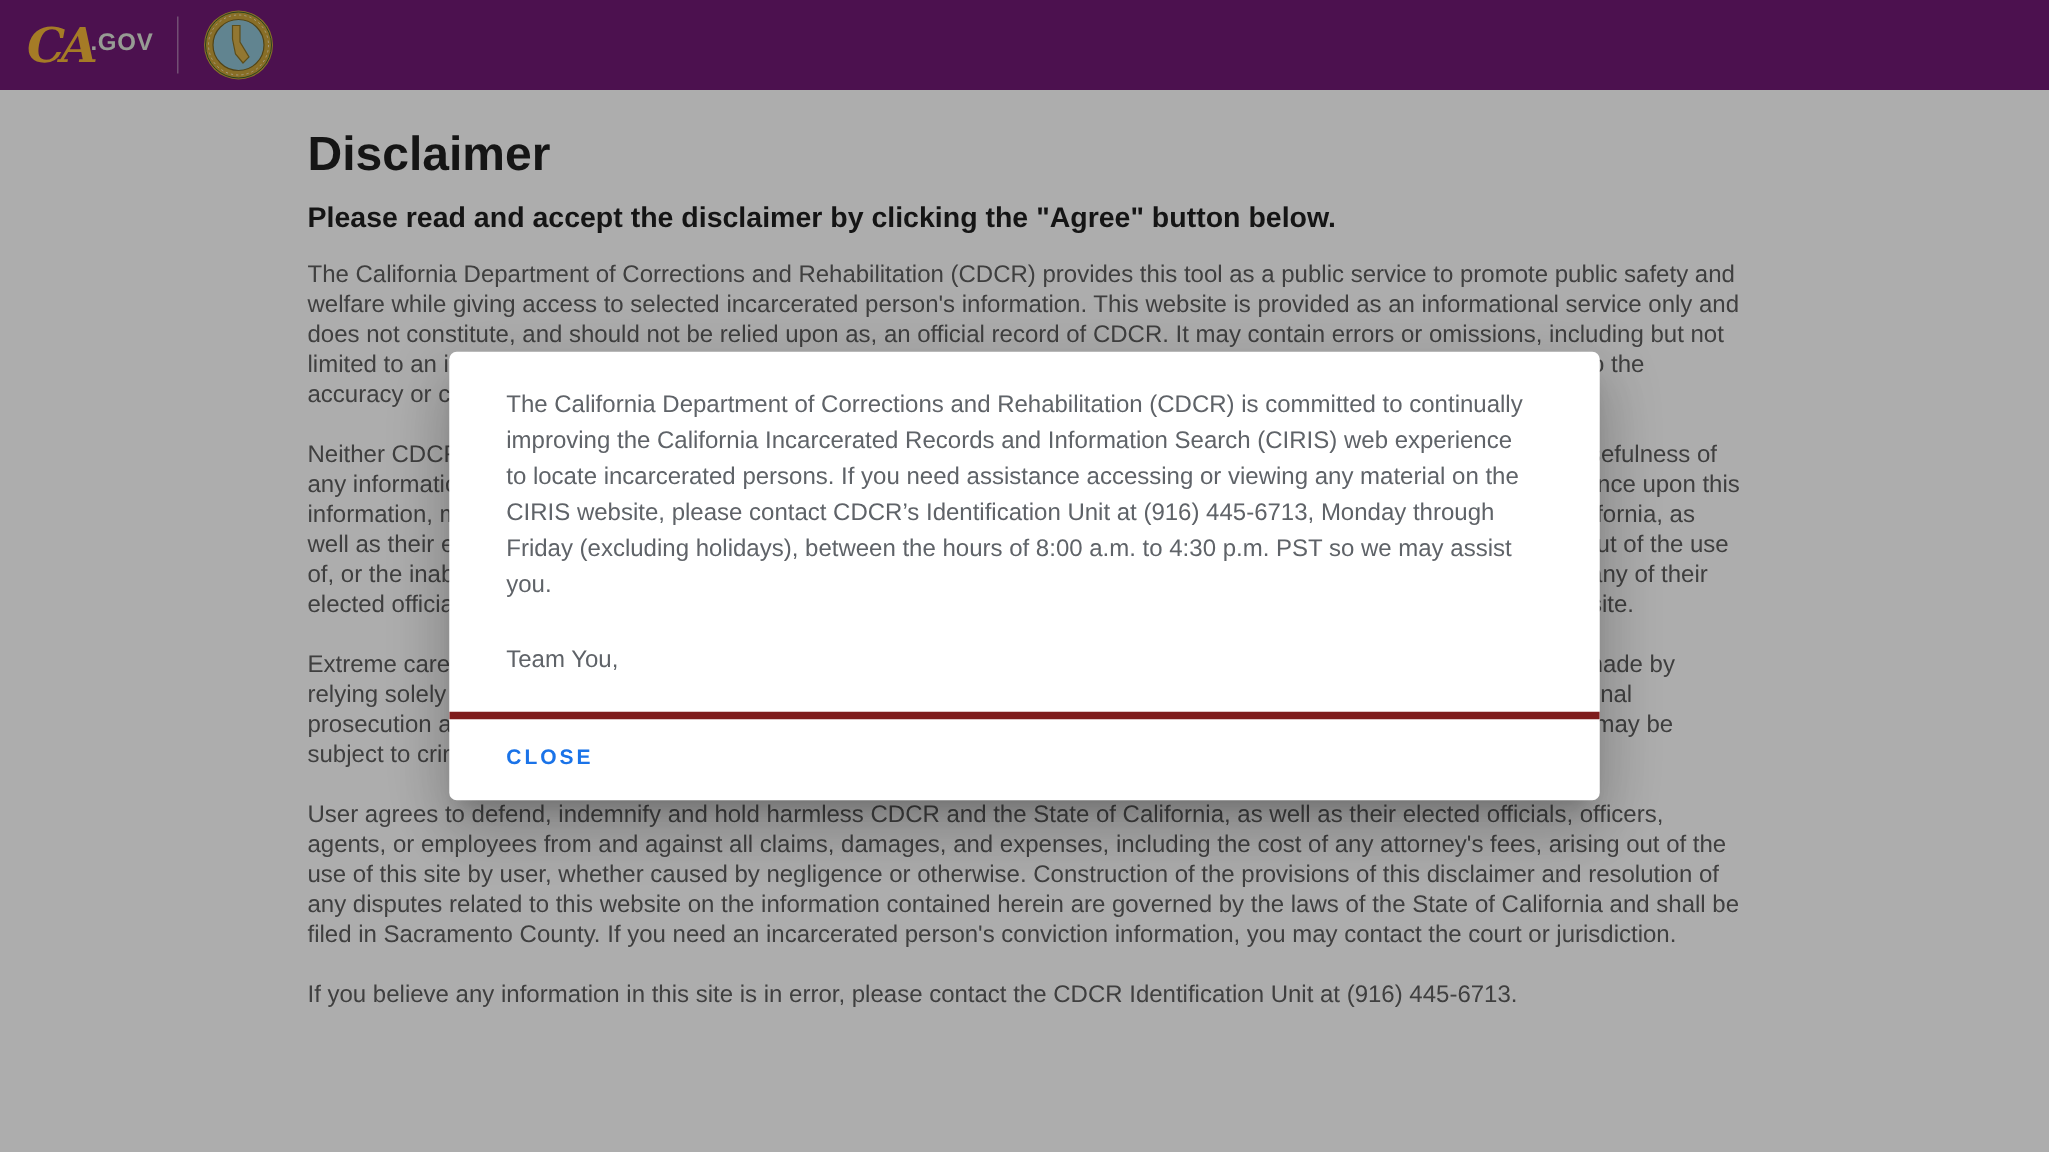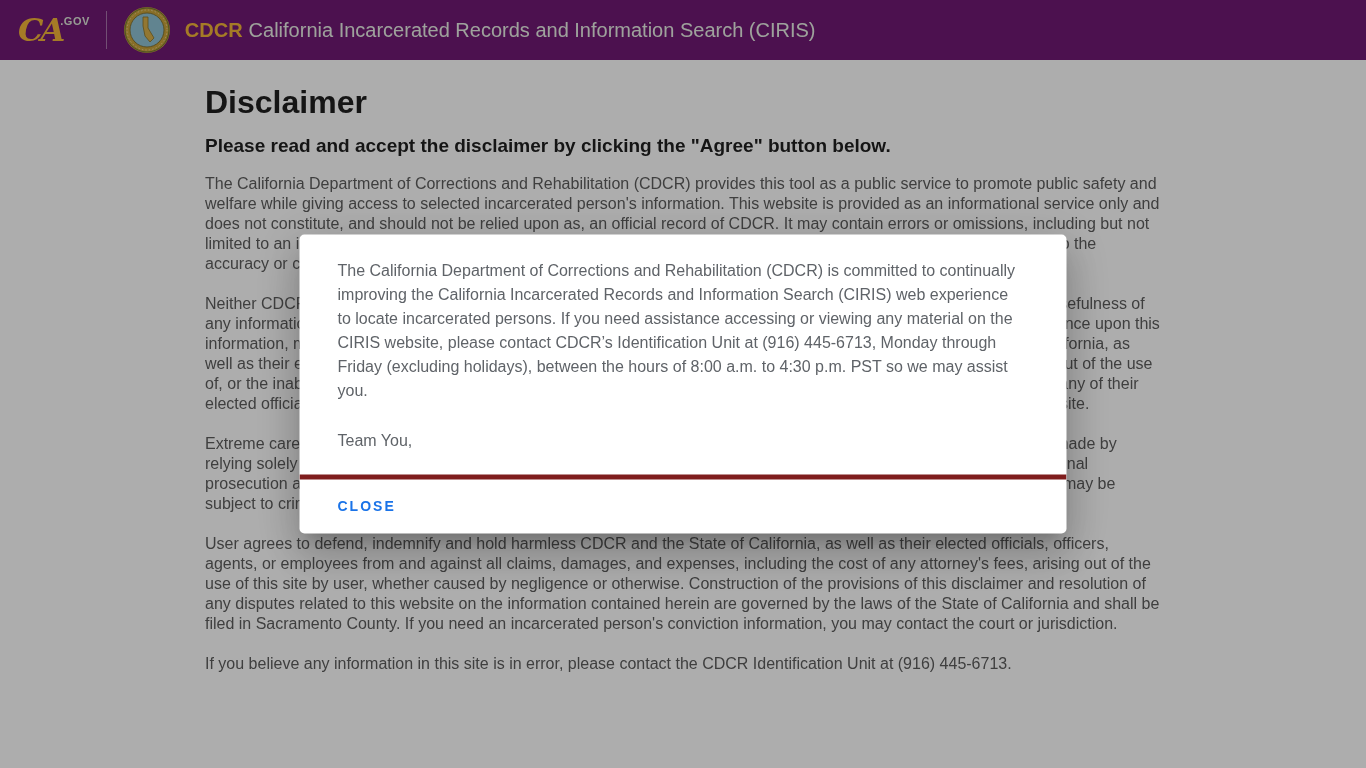--- a/index.html
+++ b/index.html
@@ -10,22 +10,22 @@
   .header {
     height: 60px; background: #701a75;
     display: flex; align-items: center; padding: 0 0 0 18px;
   }
   .ca-logo { display: flex; align-items: flex-end; cursor: pointer; }
   .ca-logo .ca-script {
     font-family: "DejaVu Serif", serif; font-style: italic; font-weight: 700;
     font-size: 32px; color: #f4b639; letter-spacing: -3px; line-height: 1;
   }
   .ca-logo .gov {
-    font-size: 11px; color: #dfe6da; font-weight: 700; letter-spacing: 0.5px;
-    margin-left: -2px; margin-bottom: 19px;
+    font-size: 16px; color: #dfe6da; font-weight: 700; letter-spacing: 0.5px;
+    margin-left: -2px; margin-bottom: 8px;
   }
   .header-divider { width: 1px; height: 38px; background: rgba(255,255,255,0.4); margin: 0 16px 0 16px; }
   .seal { width: 48px; height: 48px; margin-right: 14px; flex: 0 0 auto; }
   .brand { font-size: 20px; white-space: nowrap; }
   .brand .cdcr { color: #f4b639; font-weight: 700; margin-right: 6px; }
   .brand .title { color: #e9efe6; font-weight: 400; }
 
   
   .main { width: 956px; margin: 0 auto; padding-top: 24px; }
   .main h1 { font-size: 32px; font-weight: 700; color: #1f1f1f; margin-bottom: 14px; }
@@ -69,23 +69,20 @@
   </div>
   <div class="header-divider"></div>
   <svg class="seal" viewBox="0 0 48 48" aria-hidden="true">
     <circle cx="24" cy="24" r="23" fill="#c9a33a"></circle>
     <circle cx="24" cy="24" r="22" fill="none" stroke="#2c5a2e" stroke-width="0.6"></circle>
     <circle cx="24" cy="24" r="17" fill="#8fc3d4"></circle>
     <circle cx="24" cy="24" r="17" fill="none" stroke="#7a6522" stroke-width="0.8"></circle>
     <path d="M20 11 L25 11 L25 22 L31 32 L27 36 L22 30 L20 20 Z" fill="#d8b04a" stroke="#8a7226" stroke-width="0.8"></path>
     <circle cx="24" cy="24" r="20" fill="none" stroke="#fff8e0" stroke-width="0.5" stroke-dasharray="1.5 2"></circle>
   </svg>
-  <div class="brand">
-    <span class="cdcr">CDCR</span><span class="title">California Incarcerated Records and Information Search (CIRIS)</span>
-  </div>
 </header>
 
 <main class="main">
   <h1>Disclaimer</h1>
   <div class="subtitle">Please read and accept the disclaimer by clicking the "Agree" button below.</div>
   <p class="para">The California Department of Corrections and Rehabilitation (CDCR) provides this tool as a public service to promote public safety and welfare while giving access to selected incarcerated person's information. This website is provided as an informational service only and does not constitute, and should not be relied upon as, an official record of CDCR. It may contain errors or omissions, including but not limited to an incarcerated person's conviction county, admitted date and current location. CDCR makes no guarantee as to the accuracy or completeness of the information contained in this website.</p>
   <p class="para">Neither CDCR nor the State of California assumes any liability or legal responsibility for the accuracy, completeness, or usefulness of any information provided on this website. The user shall assume all risks associated with the use of this website. Any reliance upon this information, made at the sole judgment of the user, may be incorrect, incomplete or outdated. CDCR and the State of California, as well as their elected officials, officers, agents, or employees, shall not be liable for any direct or indirect damages arising out of the use of, or the inability to use, this website. The user waives any and all claims against CDCR and the State of California, and any of their elected officials, officers, agents, or employees, arising from use of or reliance upon the information contained in this website.</p>
   <p class="para">Extreme care should be used when utilizing the information contained in this website as positive identification cannot be made by relying solely upon names. Misuse of, or reliance upon, any of the information in this website may subject the user to criminal prosecution and/or civil liability.Unauthorized attempts to change the information in this website are strictly prohibited and may be subject to criminal prosecution and/or civil liability.</p>
   <p class="para">User agrees to defend, indemnify and hold harmless CDCR and the State of California, as well as their elected officials, officers, agents, or employees from and against all claims, damages, and expenses, including the cost of any attorney's fees, arising out of the use of this site by user, whether caused by negligence or otherwise. Construction of the provisions of this disclaimer and resolution of any disputes related to this website on the information contained herein are governed by the laws of the State of California and shall be filed in Sacramento County. If you need an incarcerated person's conviction information, you may contact the court or jurisdiction.</p>
   <p class="para">If you believe any information in this site is in error, please contact the CDCR Identification Unit at (916) 445-6713.</p>

